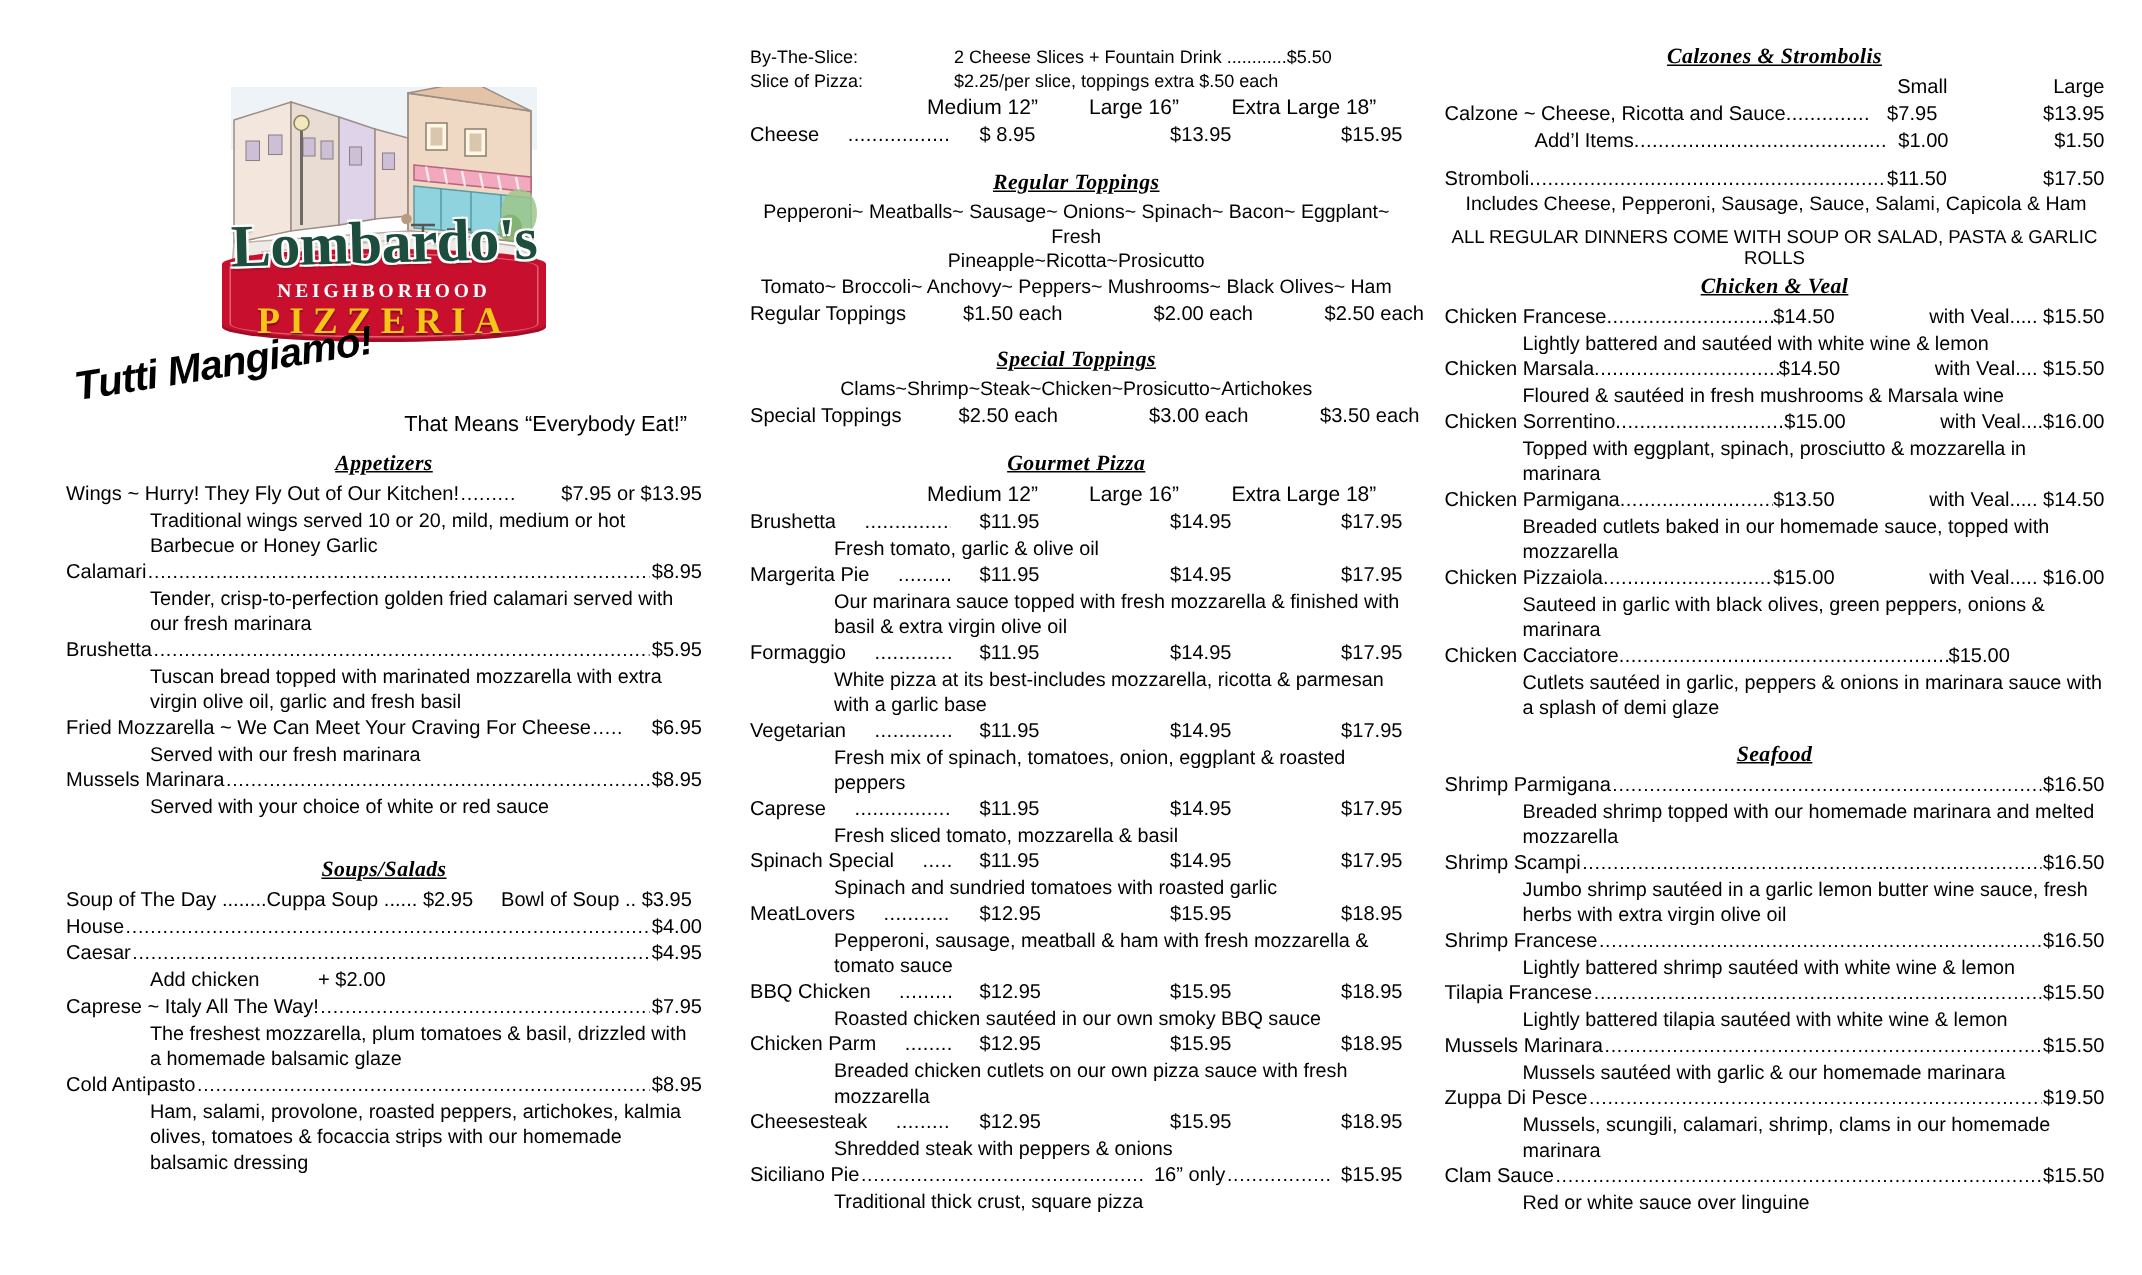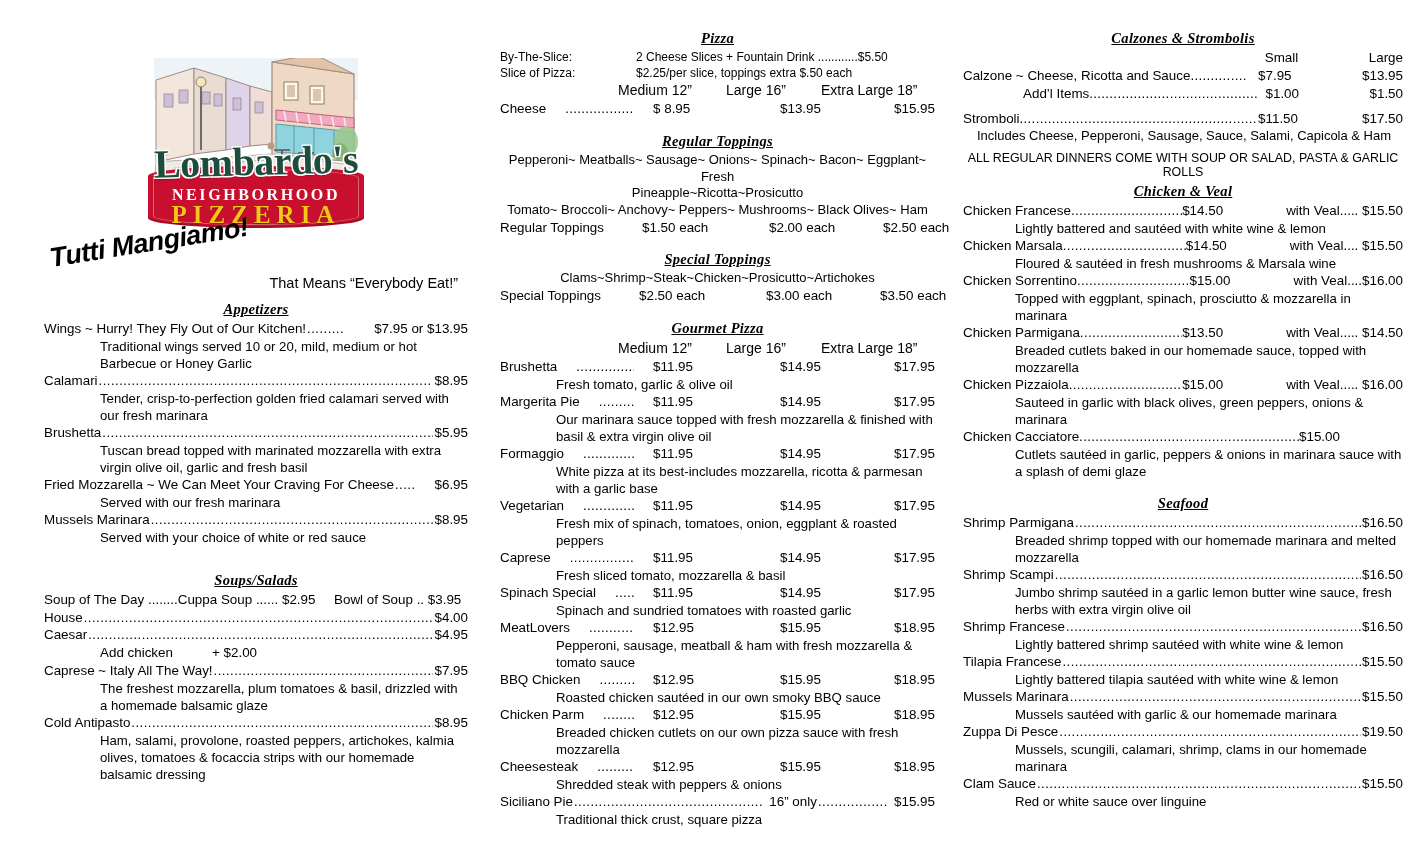--- a/index.html
+++ b/index.html
@@ -83,21 +83,21 @@
        0 2px 2px rgba(0,0,0,.35);
     transform: rotate(-1.5deg);
   }
   .logo-neighborhood {
     position: absolute;
     left: 0; right: 0;
     top: 128px;
     text-align: center;
     font-family: "Liberation Serif", serif;
     font-weight: bold;
-    font-size: 16px;
+    font-size: 13px;
     letter-spacing: 2.6px;
     color: #ffffff;
   }
   .logo-pizzeria {
     position: absolute;
     left: 0; right: 0;
     top: 143px;
     text-align: center;
     font-family: "Liberation Serif", serif;
     font-weight: bold;
@@ -402,21 +402,20 @@
       </div>
       <div class="desc">Ham, salami, provolone, roasted peppers, artichokes, kalmia</div>
       <div class="desc">olives, tomatoes &amp; focaccia strips with our homemade</div>
       <div class="desc">balsamic dressing</div>
     </div>
   </div>
 
   <div class="column col-mid">
 
     <div class="section">
-      <div class="sec-head">Pizza</div>
 
       <div class="slice-row">
         <span class="lbl">By-The-Slice:</span>
         <span class="val">2 Cheese Slices + Fountain Drink ............$5.50</span>
       </div>
       <div class="slice-row">
         <span class="lbl">Slice of Pizza:</span>
         <span class="val">$2.25/per slice, toppings extra $.50 each</span>
       </div>
 

